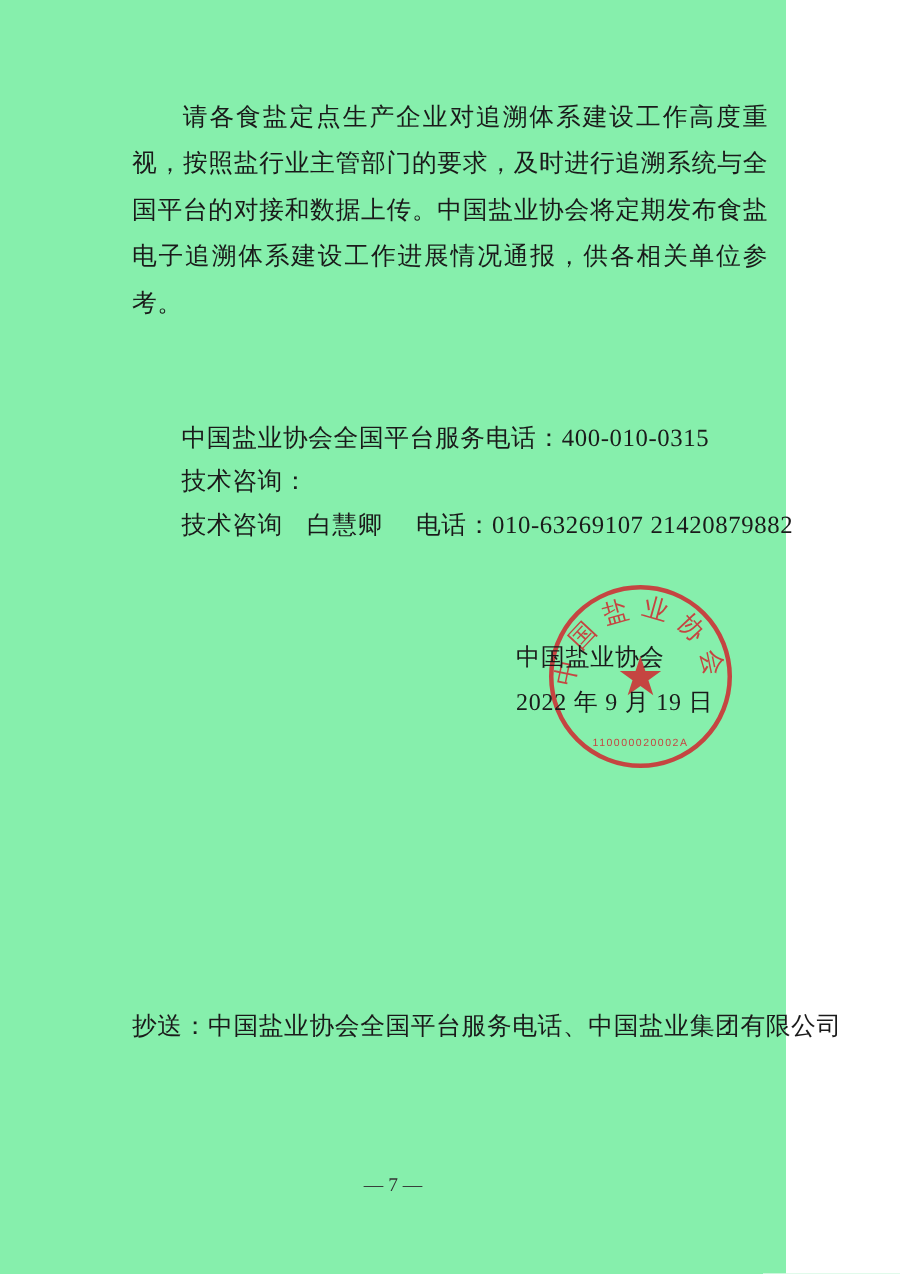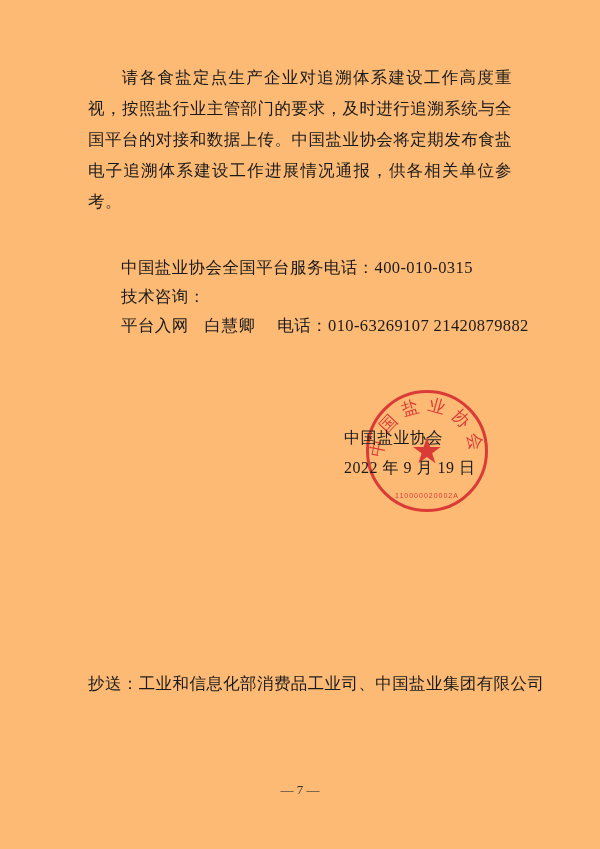--- a/index.html
+++ b/index.html
@@ -10,44 +10,44 @@
   body {
     width: 600px;
     height: 849px;
     font-family: "Liberation Serif", "DejaVu Serif", serif;
     color: #1a1a1a;
     position: relative;
     overflow: hidden;
   }
   .page {
     position: relative;
-    width: 600px;
+    width: 524px;
     height: 849px;
-    background: #fdba74;
+    background: #86efac;
   }
   .content {
     position: absolute;
     left: 88px;
     top: 62px;
     width: 424px;
   }
   .para {
     font-size: 16.5px;
     line-height: 31px;
     text-align: justify;
     text-justify: inter-ideograph;
     letter-spacing: 0.4px;
     margin: 0;
   }
   .para .indent {
     display: inline-block;
     width: 33px;
   }
   .contact-block {
-    margin-top: 36px;
+    margin-top: 60px;
   }
   .contact-line {
     font-size: 16.5px;
     line-height: 29px;
     letter-spacing: 0.4px;
     white-space: nowrap;
     padding-left: 33px;
   }
   .contact-line .gap-m { display: inline-block; width: 16px; }
   .contact-line .gap-l { display: inline-block; width: 22px; }
@@ -146,21 +146,21 @@
 
     <div class="contact-block">
 
       <div class="contact-line">中国盐业协会全国平台服务电话：400-010-0315</div>
 
       <div class="contact-line">技术咨询：</div>
 
 
 
       <div class="contact-line">
-        <span>平台入网</span><span class="gap-m"></span><span>白慧卿</span><span class="gap-l"></span><span>电话：</span><span>010-63269107 21420879882</span>
+        <span>技术咨询</span><span class="gap-m"></span><span>白慧卿</span><span class="gap-l"></span><span>电话：</span><span>010-63269107 21420879882</span>
       </div>
 
     </div>
   </div>
 
   <div class="sign-area">
 
     <div class="stamp">
       <div class="stamp-inner">
         <svg width="116" height="116" viewBox="0 0 116 116" aria-hidden="true">
@@ -173,17 +173,17 @@
         </svg>
       </div>
       <div class="star">★</div>
       <div class="stamp-bottom-text">110000020002A</div>
     </div>
 
     <div class="sign-org">中国盐业协会</div>
     <div class="sign-date">2022 年 9 月 19 日</div>
   </div>
 
-  <div class="cc-line">抄送：工业和信息化部消费品工业司、中国盐业集团有限公司</div>
+  <div class="cc-line">抄送：中国盐业协会全国平台服务电话、中国盐业集团有限公司</div>
 
   <div class="page-number">— 7 —</div>
 
 </div>
 
 </body></html>

